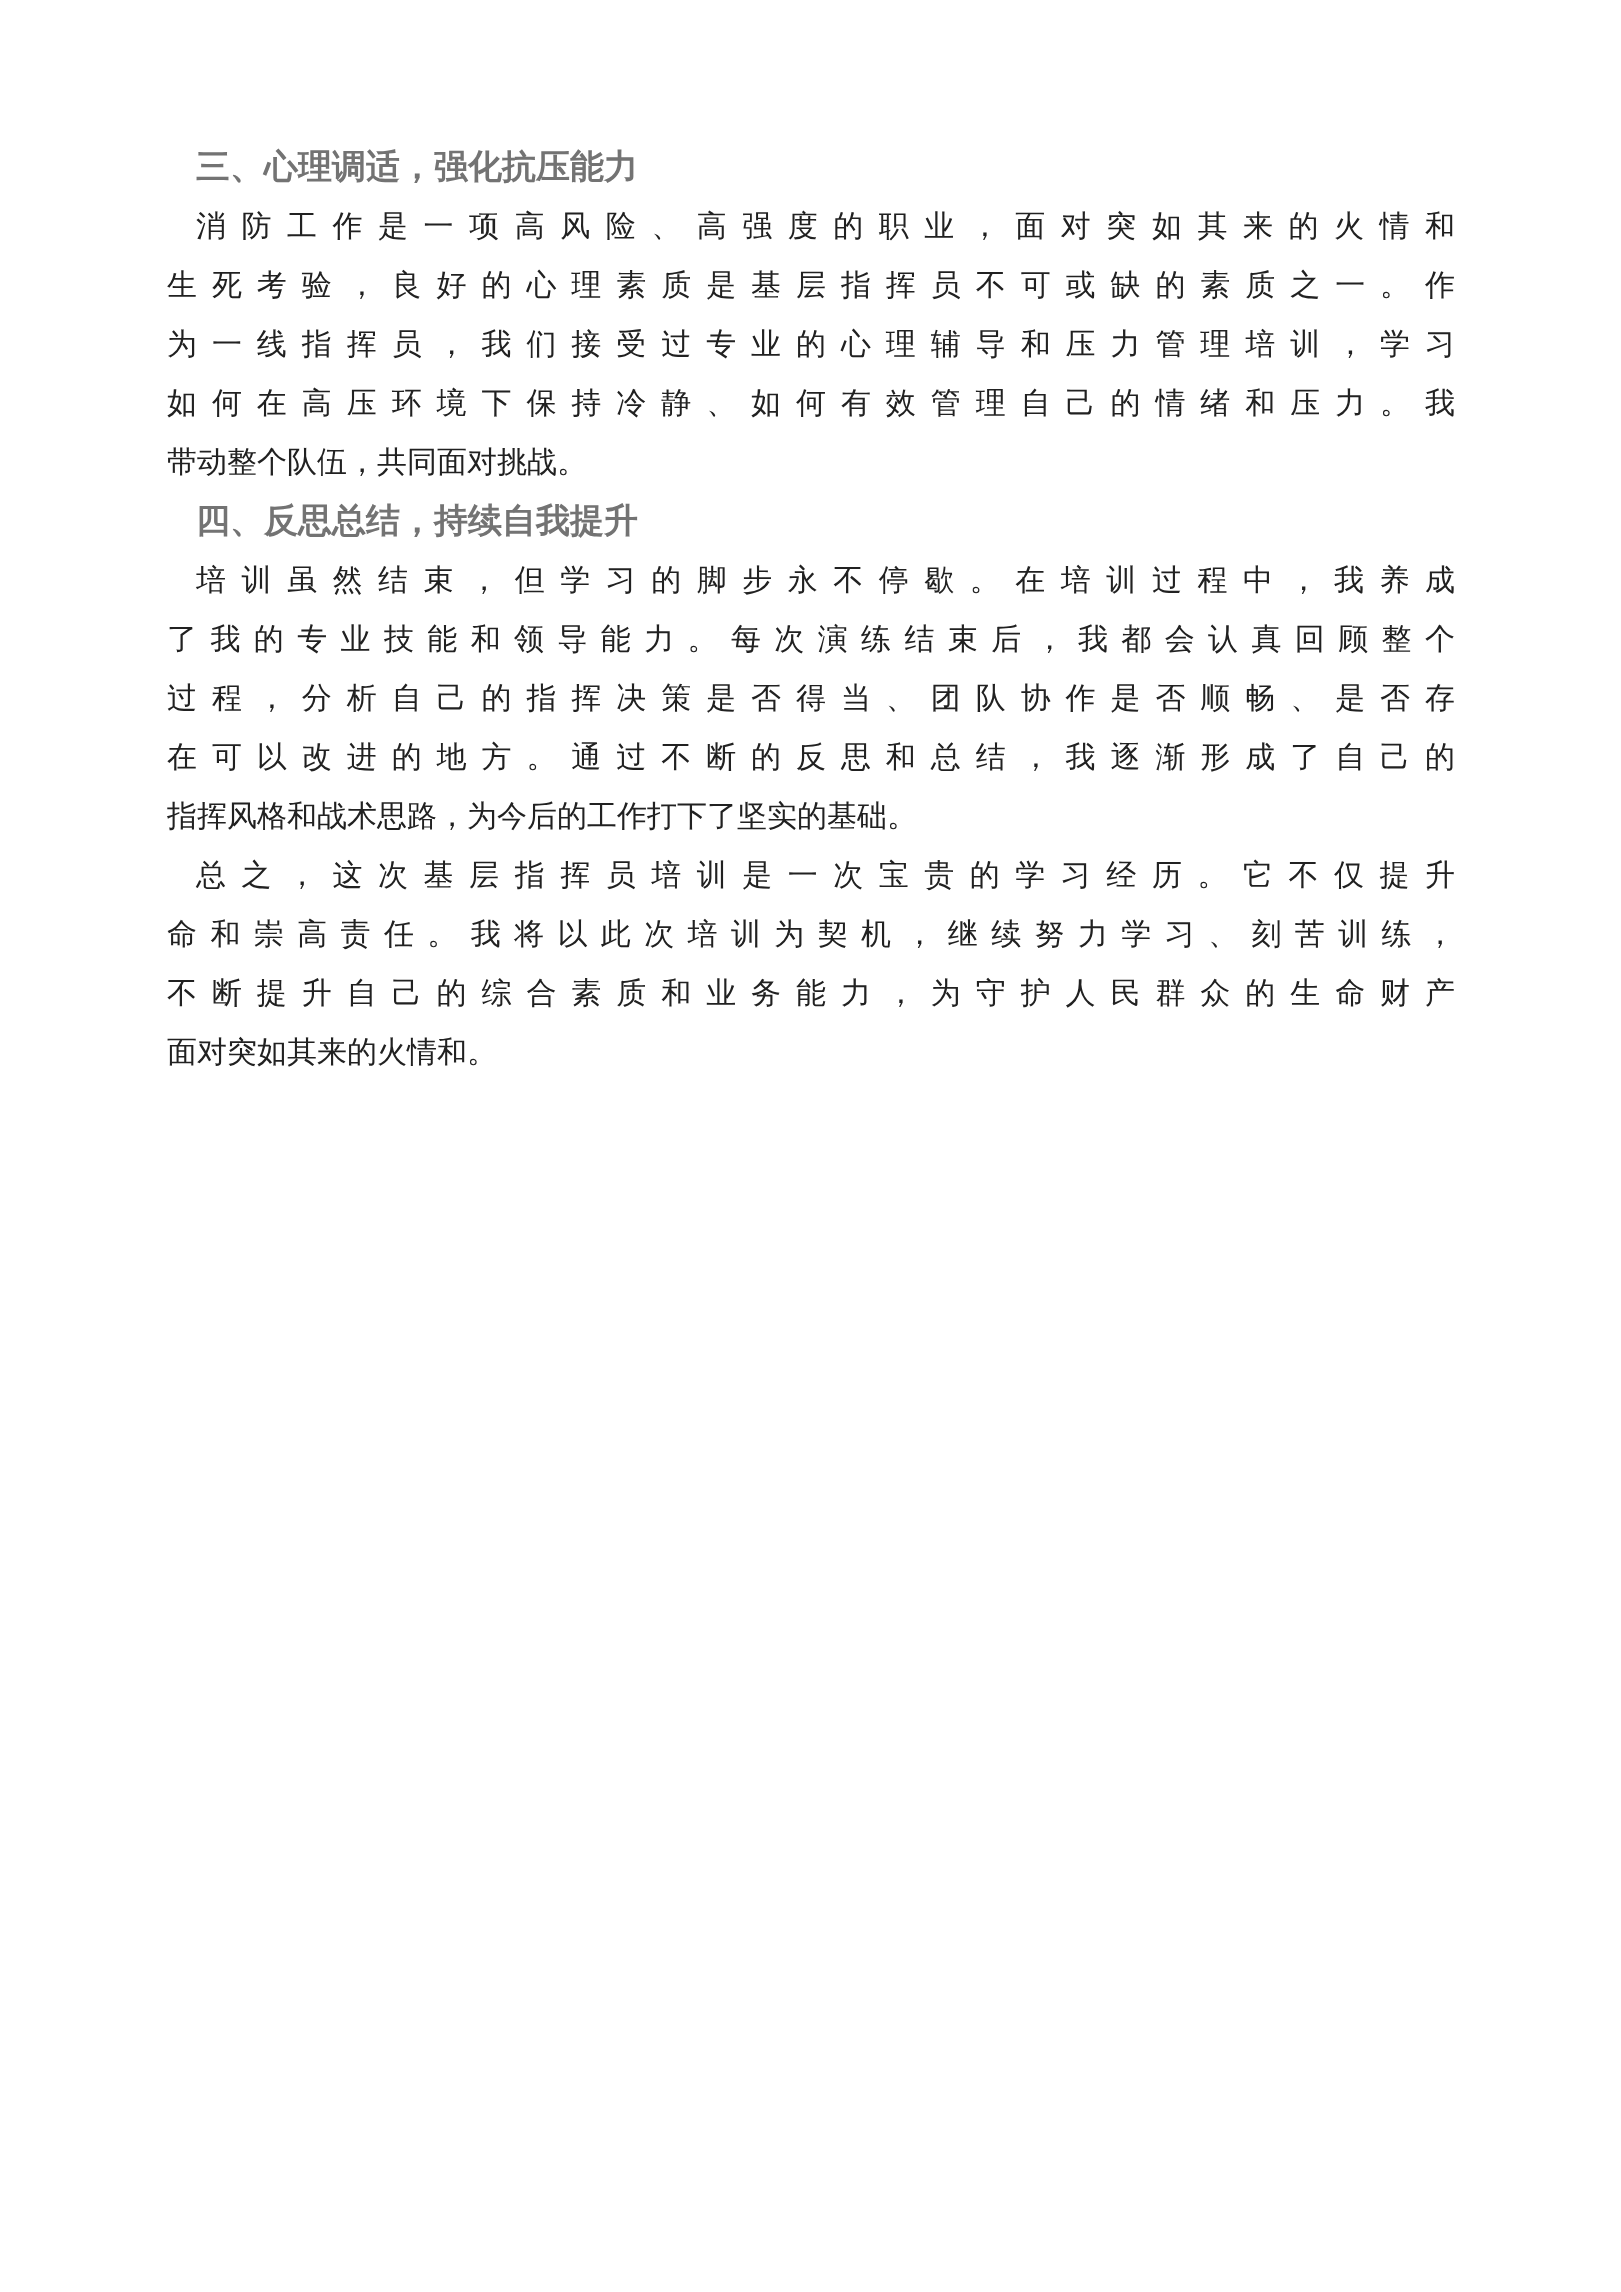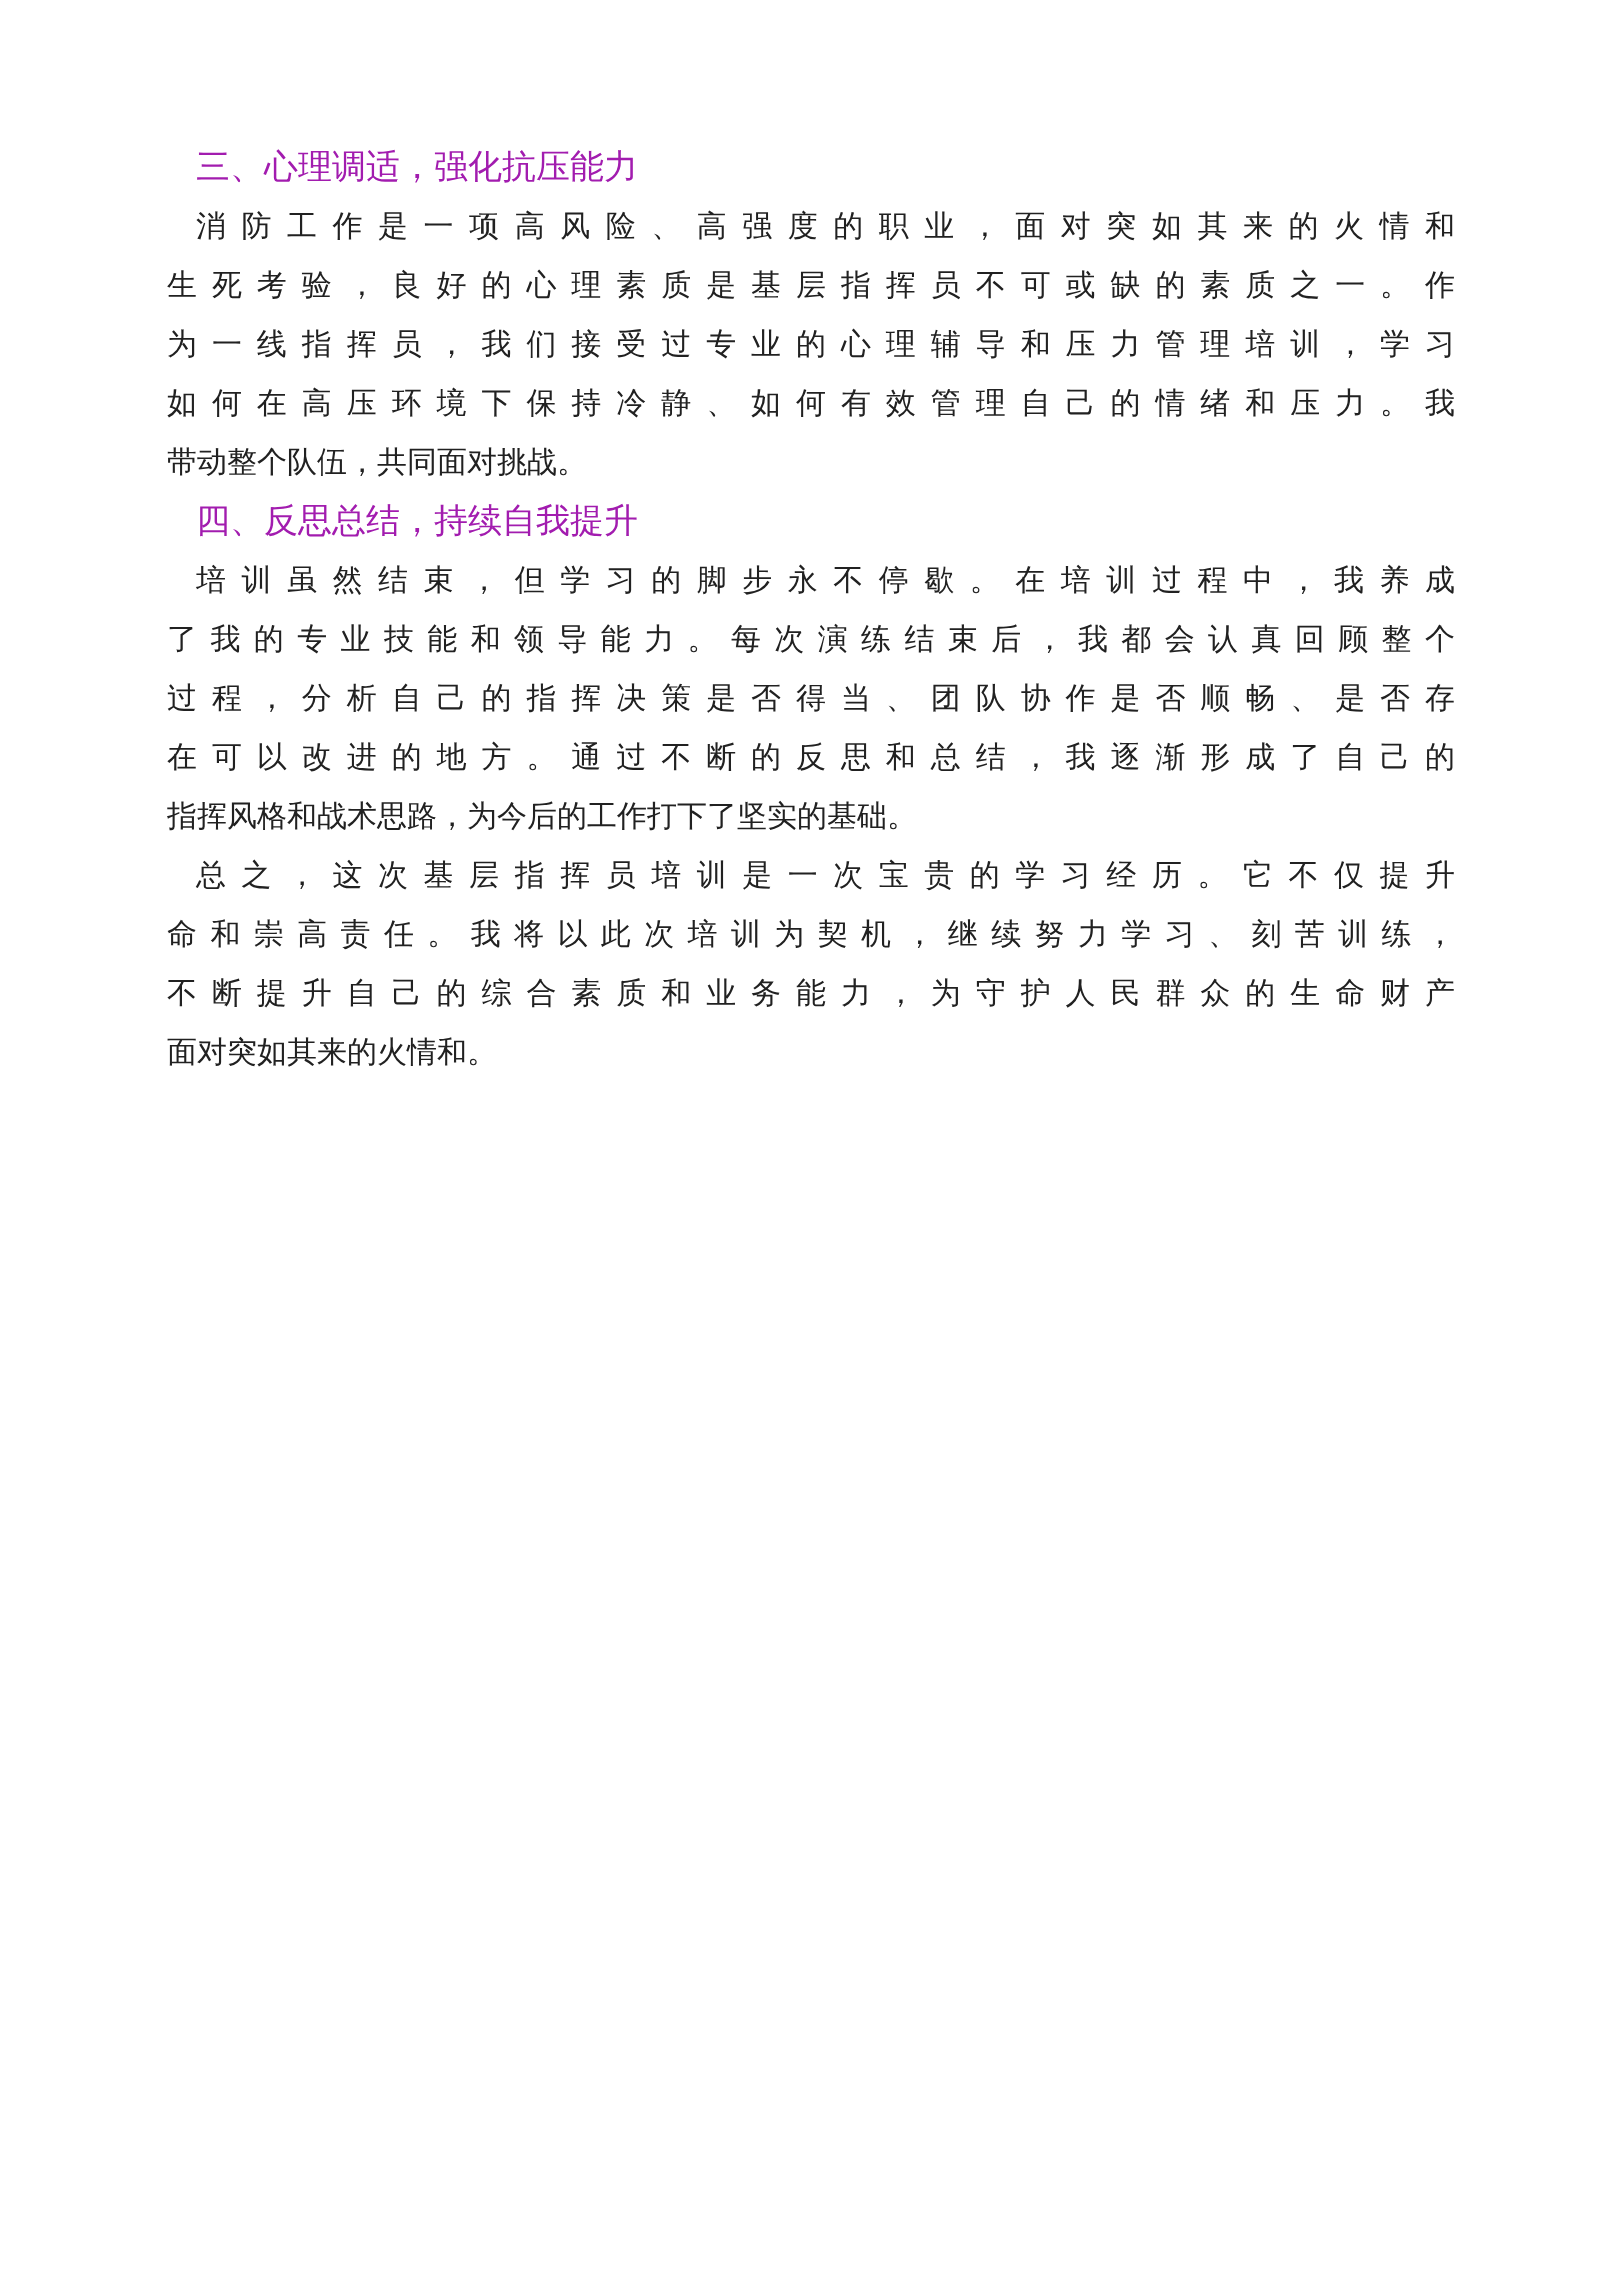--- a/index.html
+++ b/index.html
@@ -20,22 +20,22 @@
     position: absolute;
     left: 167px;
     top: 137px;
     width: 1288px;
   }
   .heading {
     font-size: 34px;
     line-height: 59px;
     height: 59px;
     text-indent: 29px;
-    font-weight: 400;
-    color: #a21caf;
+    font-weight: 700;
+    color: #737373;
     white-space: nowrap;
     overflow: visible;
   }
   .paragraph {
     margin: 0;
   }
   .line {
     font-size: 30px;
     line-height: 59px;
     height: 59px;

